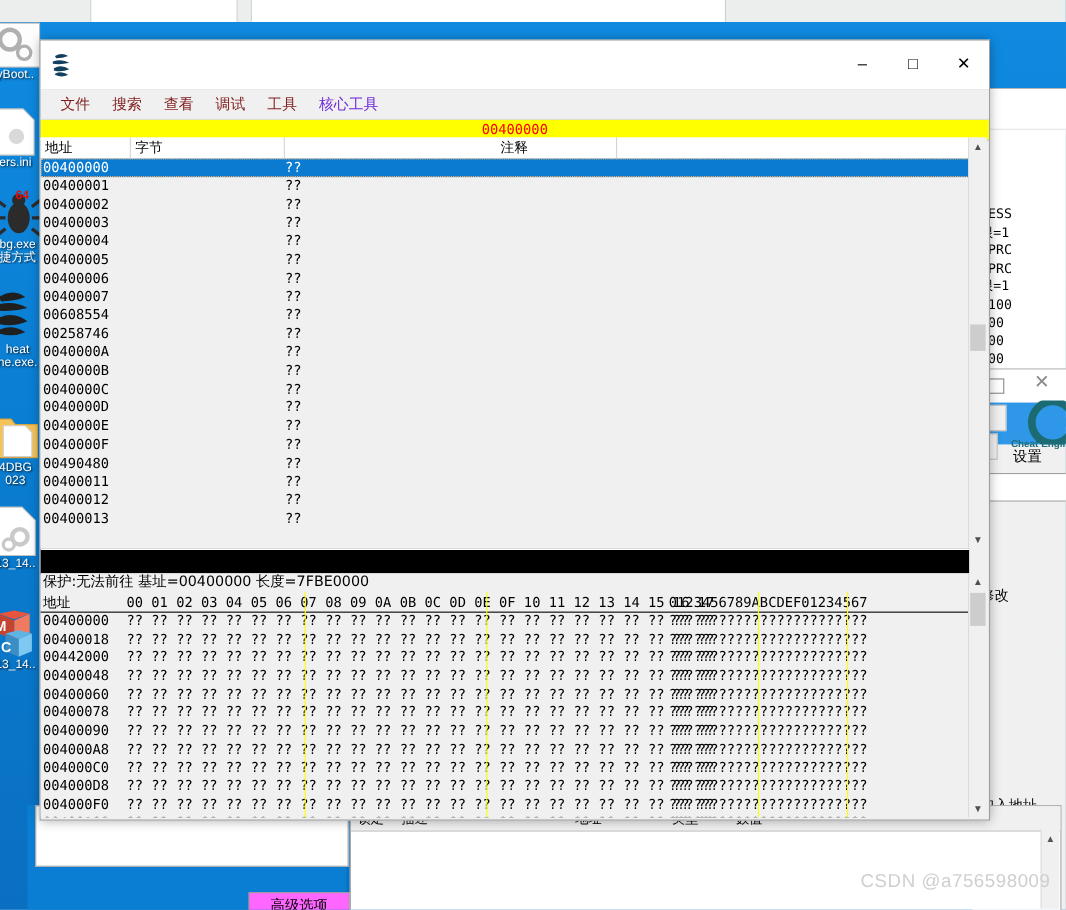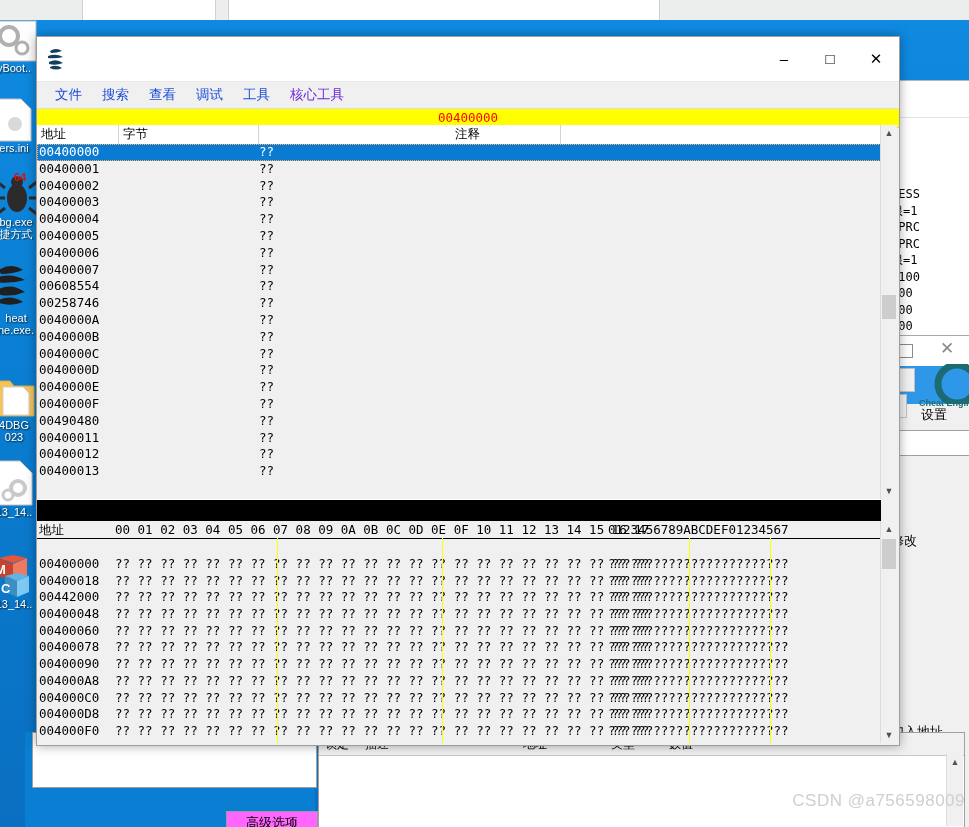--- a/index.html
+++ b/index.html
@@ -71,21 +71,21 @@
     font-family:"DejaVu Sans",sans-serif;
   }
   .wbtn{
     position:absolute;top:0;width:46px;height:44px;text-align:center;line-height:44px;
     color:#000;font-size:15px;
   }
   #mv-menu{
     height:26px;background:#f0f0f0;border-bottom:1px solid #dcdcdc;
     display:flex;align-items:center;padding-left:8px;gap:0px;
   }
-  #mv-menu .mi{padding:0 10px;font-size:13.5px;color:#1d4ed8;line-height:26px;}
+  #mv-menu .mi{padding:0 10px;font-size:13.5px;color:#7f1d1d;line-height:26px;}
   #mv-menu .mi.disabled{color:#6d28d9;}
   #mv-addrbar{
     height:18px;background:#ffff00;border-bottom:1px solid #c9c9c9;
     text-align:center;color:#ff0000;font-size:12.5px;line-height:18px;
     font-family:"DejaVu Sans Mono","Liberation Mono",monospace;
   }
   
   #disasm{position:absolute;left:0;top:88px;width:860px;height:374px;background:#f0f0f0;}
   #disasm-head{
     height:19px;background:#fff;border-bottom:1px solid #bdbdbd;position:relative;
@@ -136,21 +136,21 @@
   .hrow .hb{position:absolute;left:78px;letter-spacing:0px;}
   .hrow .hc{position:absolute;left:571px;}
   .yline{position:absolute;top:0;width:1px;background:#ffff00;}
   #hex-scroll{
     position:absolute;right:0;top:0;width:16px;height:222px;background:#f0f0f0;border-left:1px solid #dcdcdc;
   }
   .sbarrow{height:16px;text-align:center;font-size:9px;line-height:16px;color:#505050;}
   .sbthumb{position:absolute;left:1px;width:14px;background:#cdcdcd;}
   
   #watermark{
-    position:absolute;right:4px;bottom:16px;color:#cfcfcf;font-size:17px;
+    position:absolute;right:14px;bottom:16px;color:#cfcfcf;font-size:17px;
     font-family:"Liberation Sans",sans-serif;letter-spacing:.5px;
   }
 </style>
 </head>
 <body>
 
 <div id="desktop-blue-strip"></div>
 <div class="top-window-strip" style="left:82px;width:132px;"></div>
 <div class="top-window-strip" style="left:228px;width:430px;"></div>
 
@@ -454,20 +454,21 @@
       <div class="sbthumb" style="top:170px;height:24px;"></div>
       <div class="sbarrow" style="position:absolute;bottom:0;width:16px;">▼</div>
     </div>
   </div>
 
   <div id="splitter">
     <div id="splitter-grip">......</div>
   </div>
 
   <div id="hexview">
+    <div id="hex-status">保护:无法前往   基址=00400000 长度=7FBE0000</div>
     <div id="hex-colhead">
       <span style="position:absolute;left:2px;">地址</span>
       <span style="position:absolute;left:78px;">00 01 02 03 04 05 06 07 08 09 0A 0B 0C 0D 0E 0F 10 11 12 13 14 15 16 17</span>
       <span style="position:absolute;left:571px;">0123456789ABCDEF01234567</span>
     </div>
     <div id="hex-rows">
         <div class="hrow">
           <span class="ha">00400000</span>
           <span class="hb">?? ?? ?? ?? ?? ?? ?? ?? ?? ?? ?? ?? ?? ?? ?? ?? ?? ?? ?? ?? ?? ?? ?? ??</span>
           <span class="hc">????????????????????????</span>

